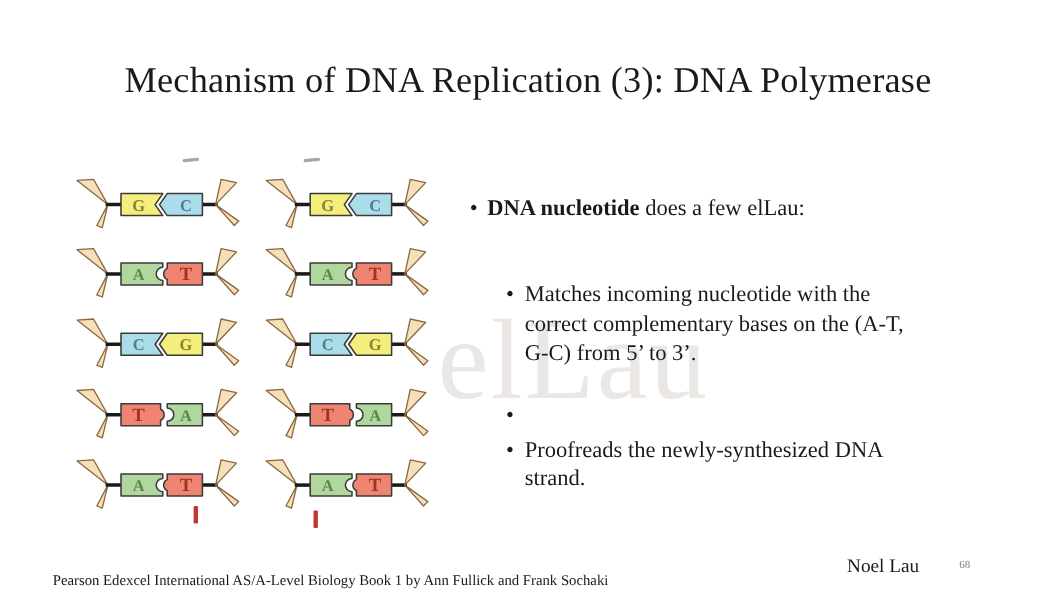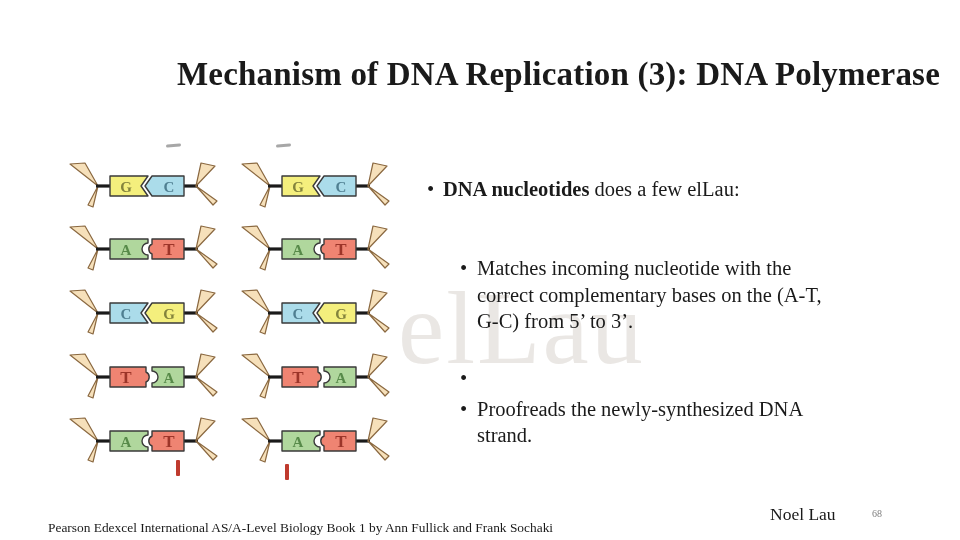--- a/index.html
+++ b/index.html
@@ -2,21 +2,21 @@
 <html><head>
 <meta charset="utf-8">
 <style>
   html,body{margin:0;padding:0;background:#cfcfcf;}
   .slide{
     position:relative;width:960px;height:540px;background:#ffffff;
     overflow:hidden;font-family:"Liberation Serif", serif;color:#1a1a1a;
   }
   .title{
     position:absolute;left:20px;right:20px;top:56px;margin:0;
-    text-align:right;font-size:33px;font-weight:700;letter-spacing:.2px;
+    text-align:center;font-size:33px;font-weight:400;letter-spacing:.2px;
     white-space:nowrap;
   }
   .watermark{
     position:absolute;left:398px;top:256px;font-size:104px;line-height:1;
     color:rgba(172,162,150,0.26);letter-spacing:2px;z-index:0;
     font-family:"Liberation Serif", serif;pointer-events:none;margin-top:20px;
   }
   .content{
     position:absolute;left:427px;top:149px;width:486px;z-index:2;
     font-size:20.5px;line-height:26.5px;white-space:pre-line;
@@ -175,21 +175,21 @@
     </svg></div>
     </div>
 
   <div class="topdash" style="left:166px;top:144px;transform:rotate(-5deg);"></div>
   <div class="topdash" style="left:276px;top:144px;transform:rotate(-5deg);"></div>
 
   <div class="redtick" id="tick-left" style="left: 176px; top: 460px; background: rgb(191, 58, 46);"></div>
   <div class="redtick" id="tick-right" style="left: 285px; top: 464px; background: rgb(191, 58, 46);"></div>
 
   <div class="content">
-    <div class="mainline"><span class="blt">•</span><b>DNA nucleotides</b><span> does a few elLau:</span></div>
+    <div class="mainline"><span class="blt">•</span><b>DNA nucleotide</b><span> does a few elLau:</span></div>
     <ul class="subs">
       <li><span class="blt">•</span><span>Matches incoming nucleotide with the
 correct complementary bases on the (A-T,
 G-C) from 5’ to 3’.</span></li>
       <li><span class="blt">•</span></li>
       <li><span class="blt">•</span><span>Proofreads the newly-synthesized DNA
 strand.</span></li>
     </ul>
   </div>
 

